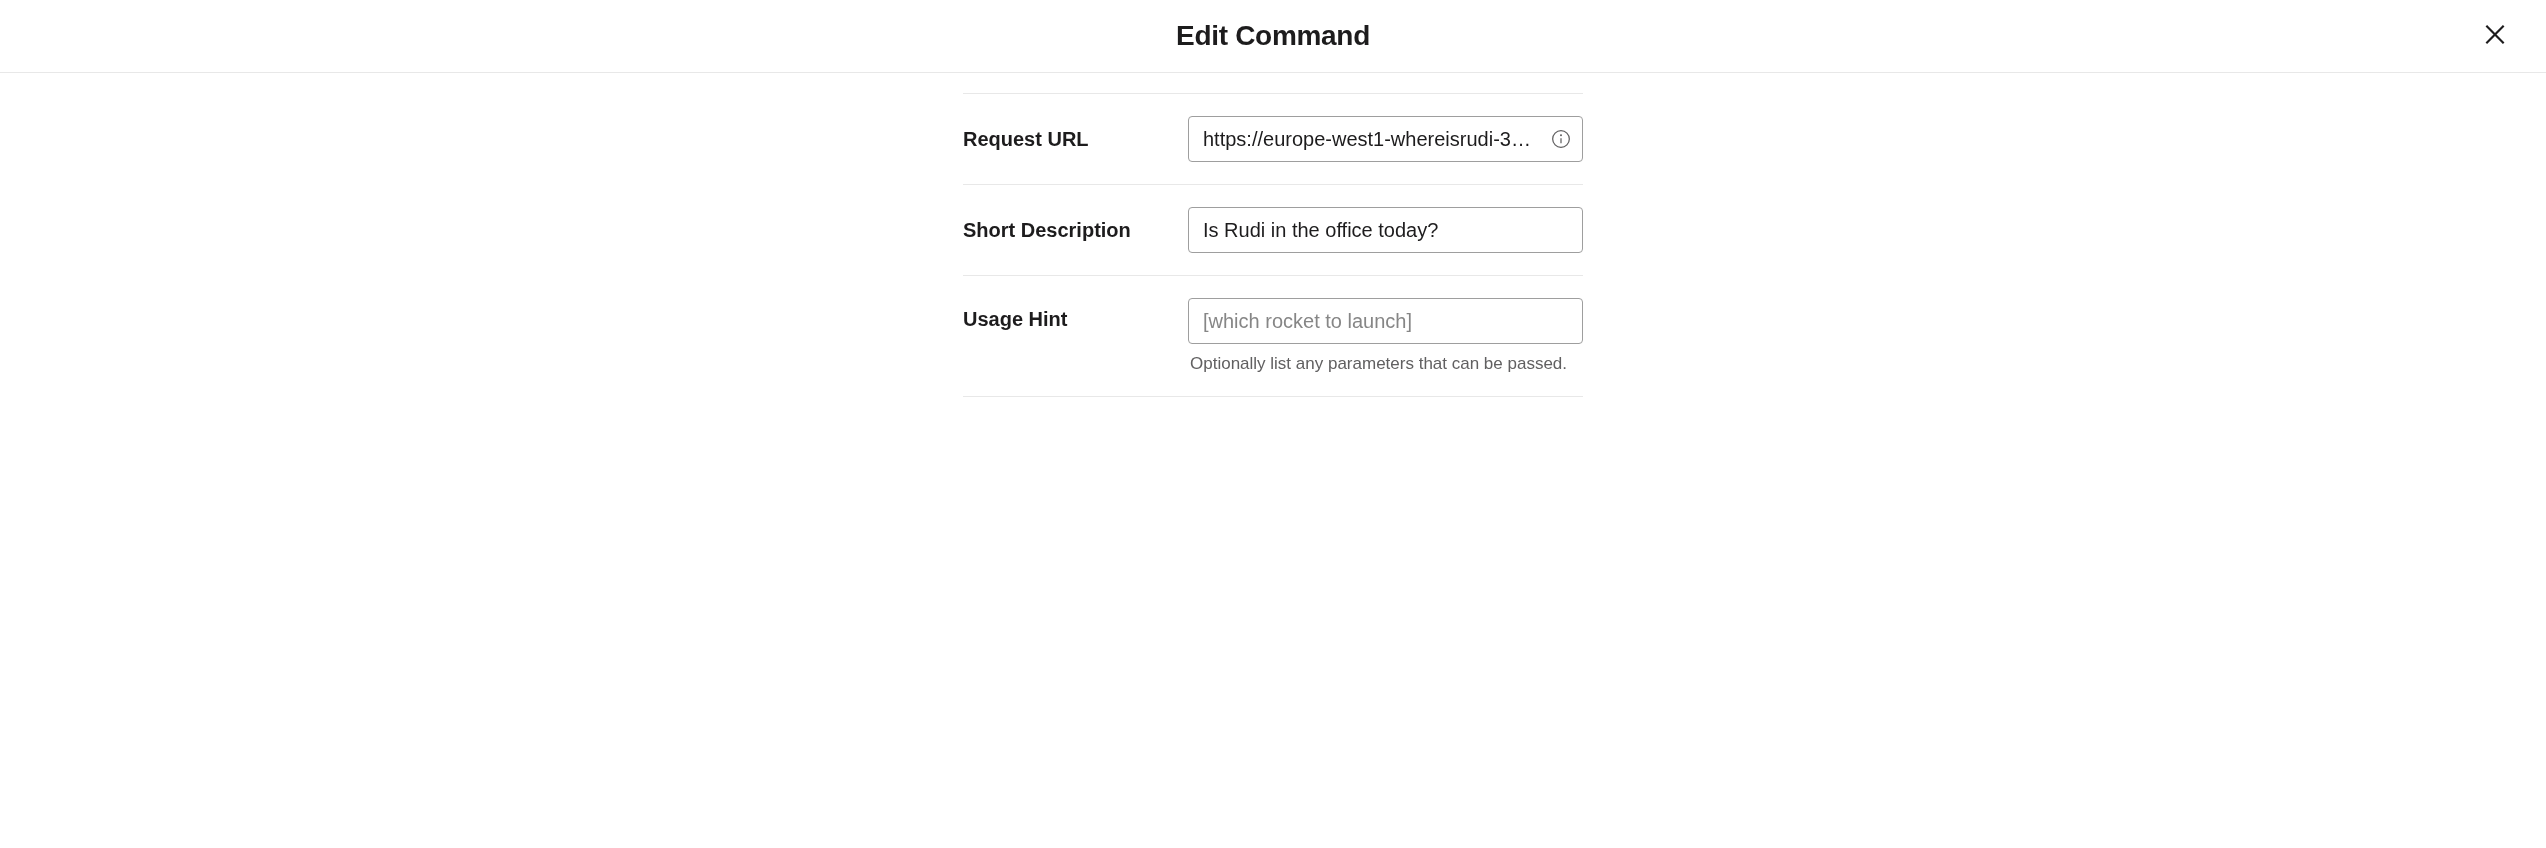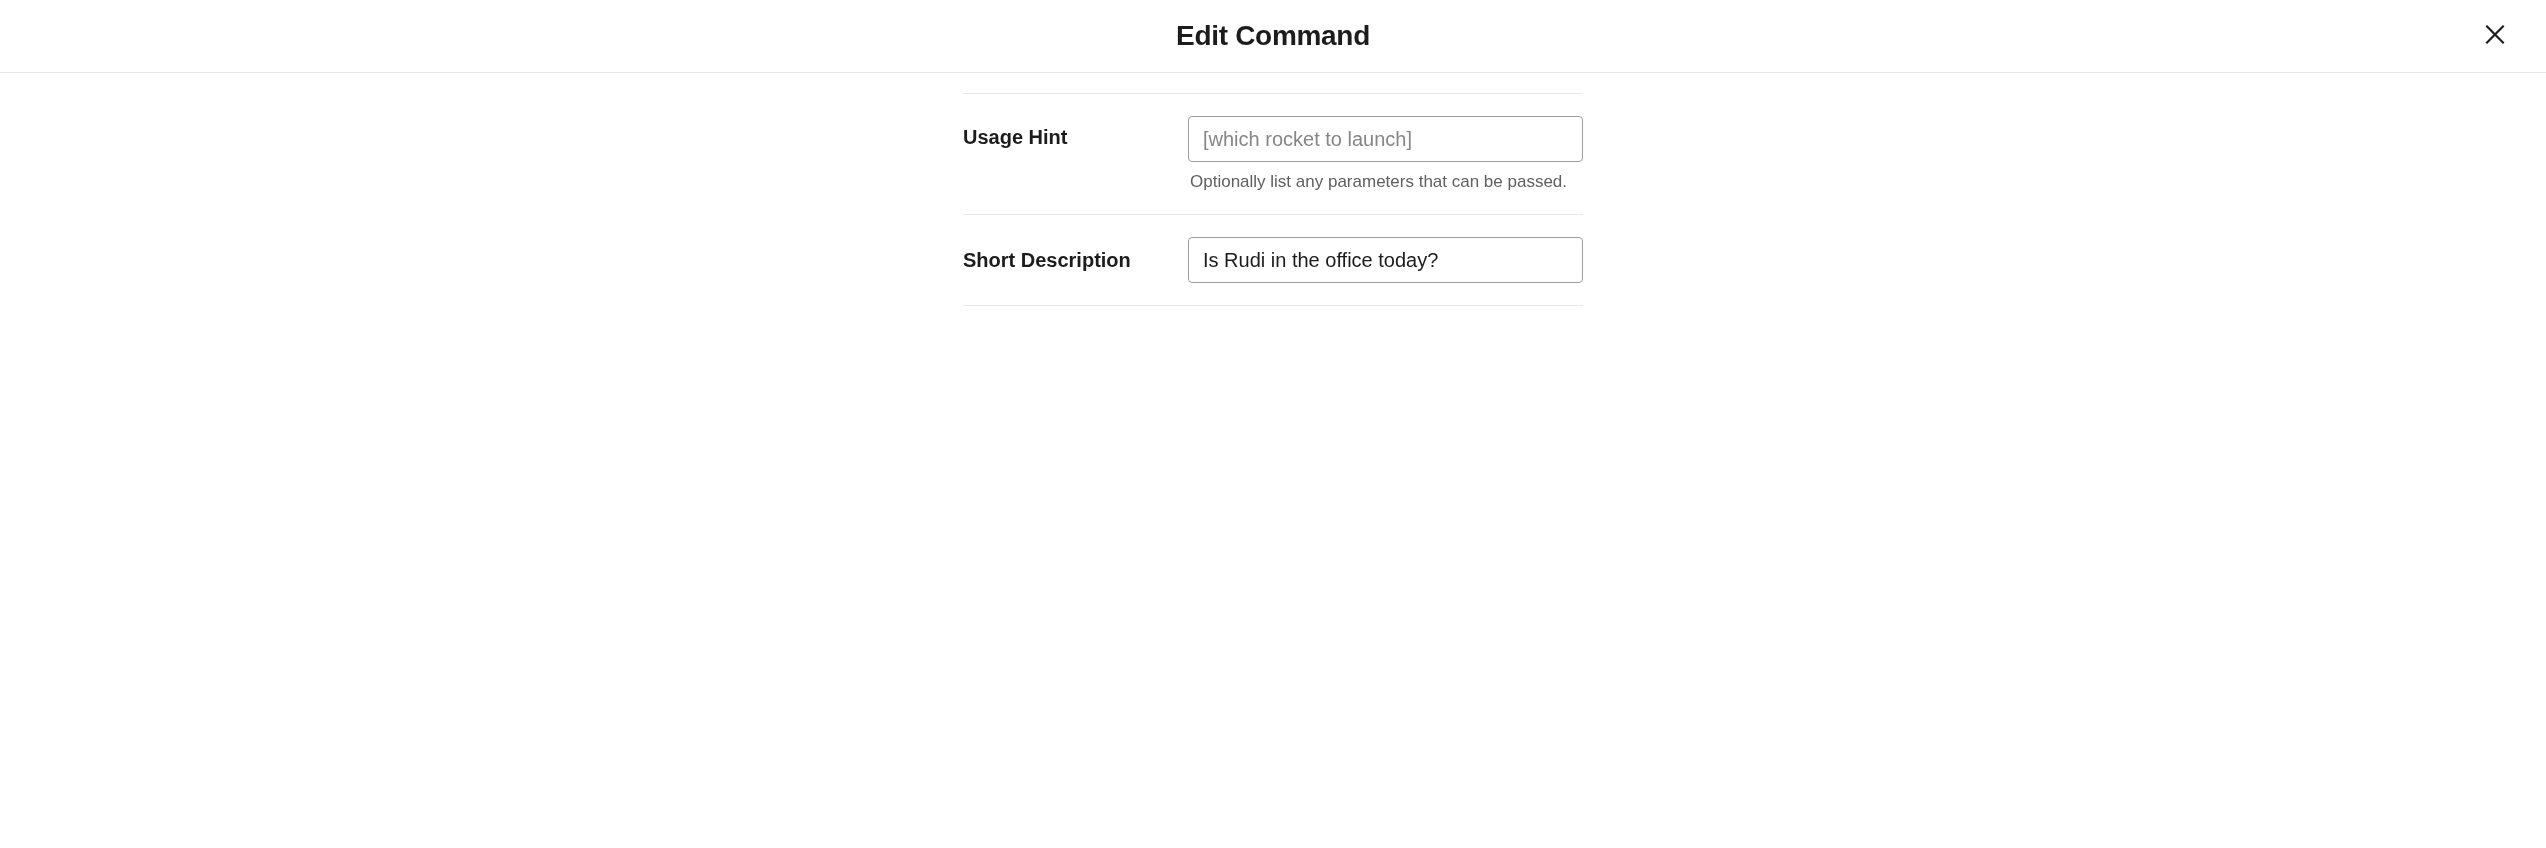--- a/index.html
+++ b/index.html
@@ -153,33 +153,48 @@
         <line x1="4" y1="4" x2="20" y2="20"></line>
         <line x1="20" y1="4" x2="4" y2="20"></line>
       </svg>
     </span>
   </button>
 </div>
 
 <div class="form-container">
 
 
+  <div class="form-row">
+    <label class="form-label">Request URL</label>
+    <div class="form-field">
+      <div class="input-wrapper">
+        <input type="text" class="text-input with-icon" value="https://europe-west1-whereisrudi-3…" style="">
+        <span class="info-icon">
+          <svg viewBox="0 0 24 24">
+            <circle cx="12" cy="12" r="10"></circle>
+            <line x1="12" y1="11" x2="12" y2="17"></line>
+            <circle cx="12" cy="7.5" r="0.5" fill="#616061"></circle>
+          </svg>
+        </span>
+      </div>
+    </div>
+  </div>
+
+  <div class="form-row">
+    <label class="form-label">Short Description</label>
+    <div class="form-field">
+      <div class="input-wrapper">
+        <input type="text" class="text-input" value="Is Rudi in the office today?" style="">
+      </div>
+    </div>
+  </div>
 
   <div class="form-row form-row-with-help">
     <label class="form-label">Usage Hint</label>
     <div class="form-field">
       <div class="input-wrapper">
         <input type="text" class="text-input" placeholder="[which rocket to launch]" style="">
       </div>
       <div class="help-text">Optionally list any parameters that can be passed.</div>
     </div>
   </div>
 
-  <div class="form-row">
-    <label class="form-label">Short Description</label>
-    <div class="form-field">
-      <div class="input-wrapper">
-        <input type="text" class="text-input" value="Is Rudi in the office today?" style="">
-      </div>
-    </div>
-  </div>
-
 </div>
 
 </body></html>

